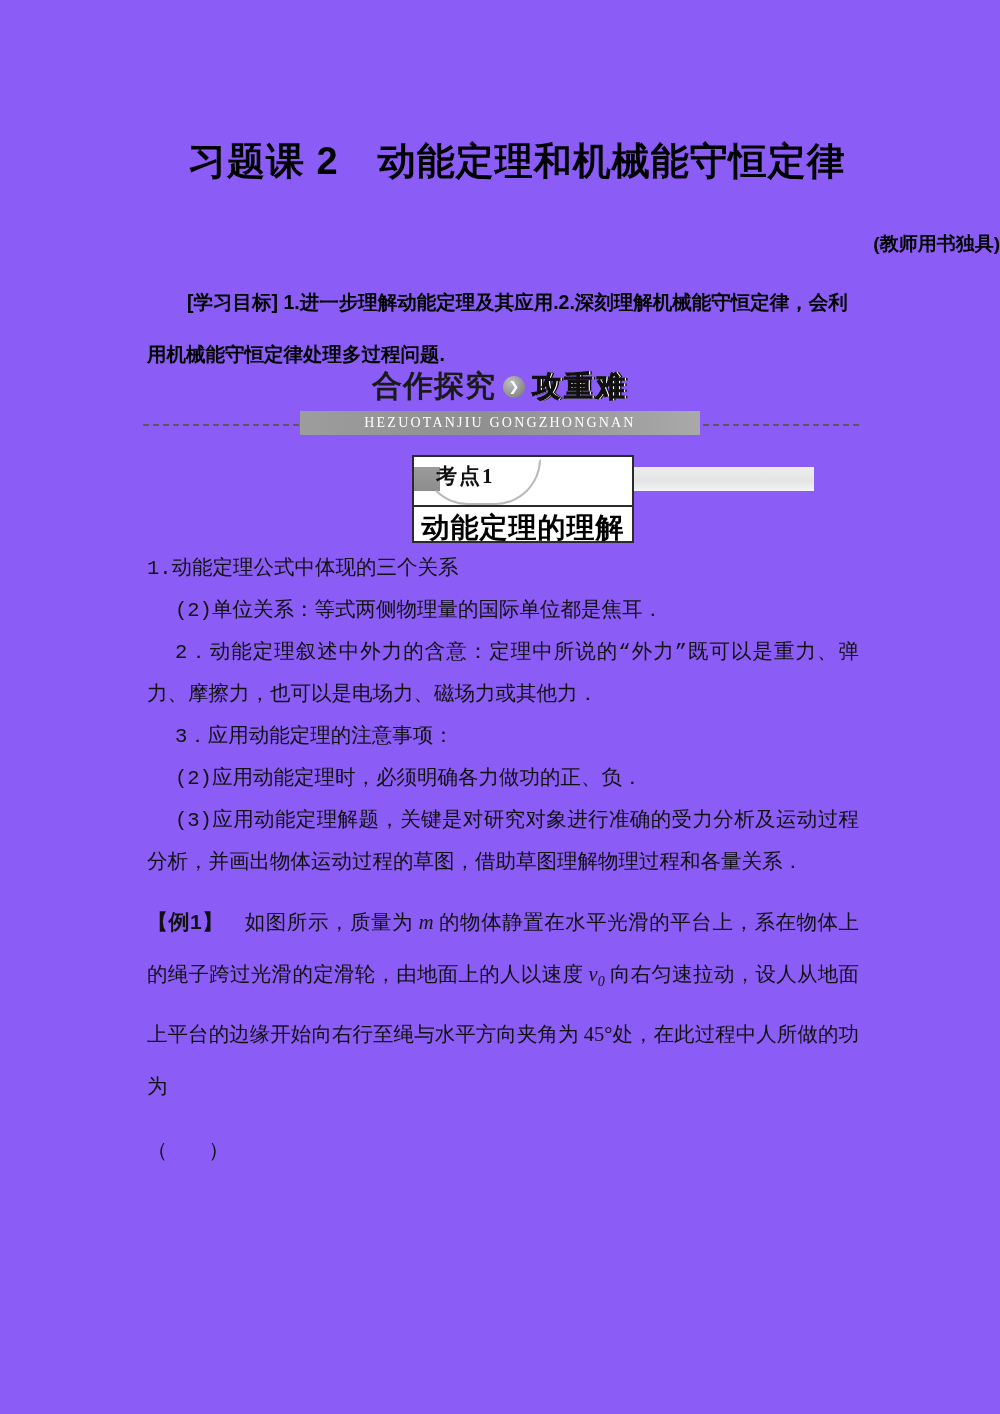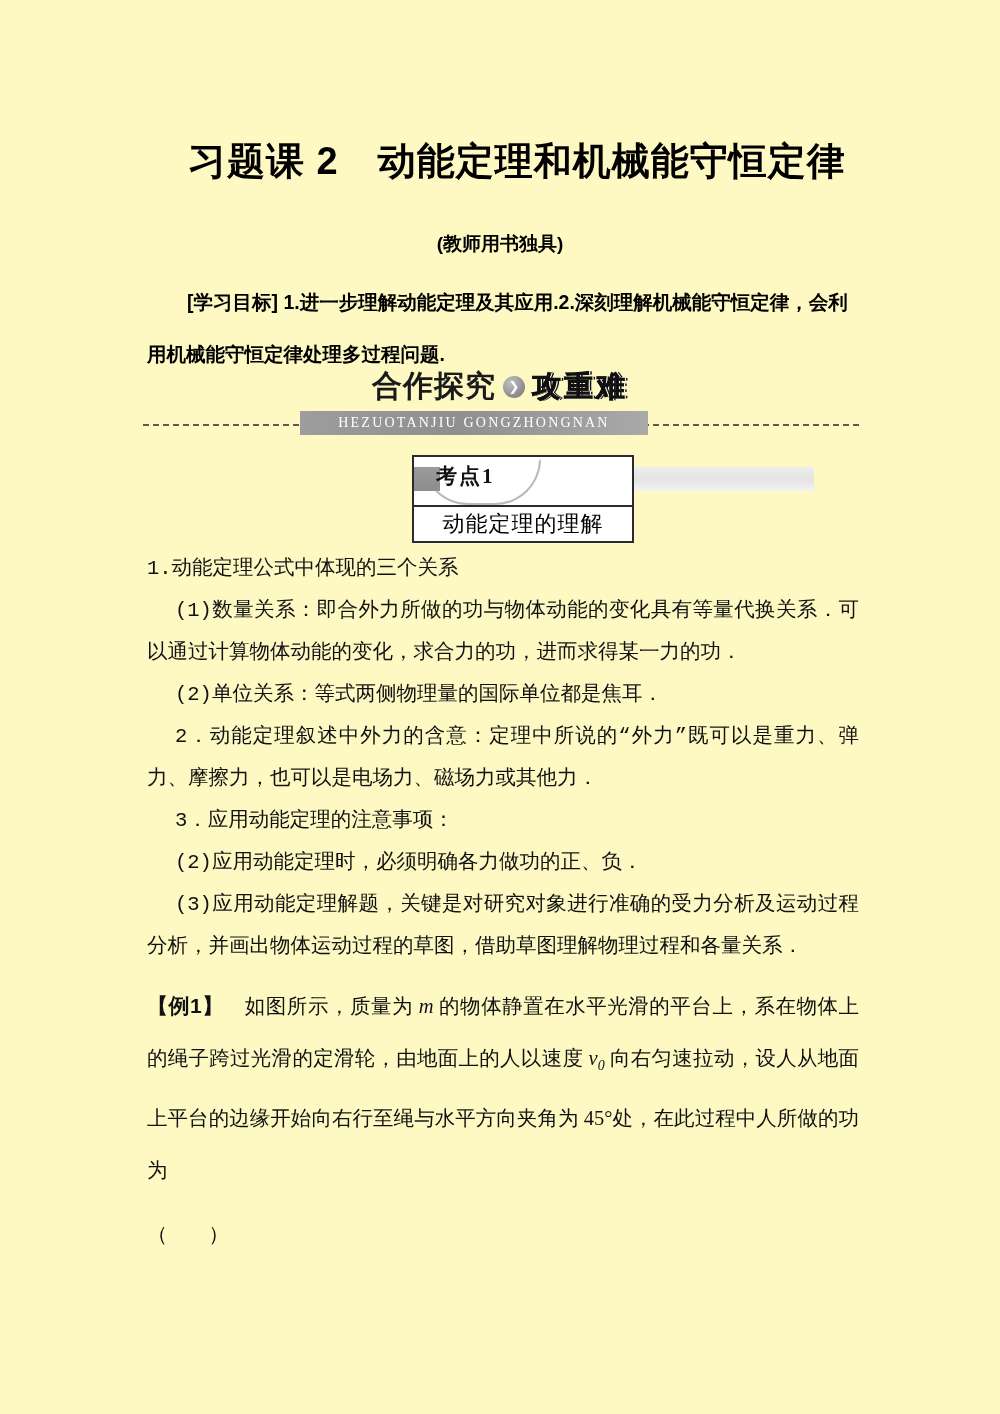--- a/index.html
+++ b/index.html
@@ -13,21 +13,21 @@
     position: relative;
     font-family: "Liberation Serif", "DejaVu Serif", serif;
     color: #111111;
     overflow: hidden;
   }
 
   .page {
     position: relative;
     width: 1000px;
     height: 1414px;
-    background: #fef9c3;
+    background: #8b5cf6;
   }
 
   
   .chapter-title {
     position: absolute;
     left: 188px;
     top: 136px;
     font-family: "Liberation Sans", "DejaVu Sans", sans-serif;
     font-weight: bold;
     font-size: 38px;
@@ -35,21 +35,21 @@
     color: #000;
     white-space: pre;
   }
 
   
   .teacher-note {
     position: absolute;
     left: 0;
     top: 231px;
     width: 1000px;
-    text-align: center;
+    text-align: right;
     font-family: "Liberation Sans", "DejaVu Sans", sans-serif;
     font-weight: bold;
     font-size: 19px;
     color: #000;
   }
 
   
   .objectives {
     position: absolute;
     left: 147px;
@@ -76,21 +76,21 @@
     position: absolute;
     left: 143px;
     top: 58px;
     width: 716px;
     border-top: 2px dashed #5a5a5a;
   }
   .banner-pinyin {
     position: absolute;
     left: 300px;
     top: 45px;
-    width: 348px;
+    width: 400px;
     height: 24px;
     background: linear-gradient(90deg,#9d9d9d 0%, #8f8f8f 45%, #a9a9a9 100%);
     color: #ffffff;
     font-family: "Liberation Serif", "DejaVu Serif", serif;
     font-size: 14px;
     letter-spacing: 2.2px;
     text-align: center;
     line-height: 24px;
     white-space: nowrap;
     overflow: hidden;
@@ -196,22 +196,22 @@
     width: 100%;
     border-top: 2px solid #2b2b2b;
   }
   .kd-name {
     position: absolute;
     left: 0;
     top: 52px;
     width: 100%;
     text-align: center;
     font-family: "Liberation Sans", "DejaVu Sans", sans-serif;
-    font-weight: normal;
-    font-size: 22px;
+    font-weight: bold;
+    font-size: 28px;
     letter-spacing: 1px;
     color: #000;
   }
 
   
   .body-col {
     position: absolute;
     left: 147px;
     top: 548px;
     width: 712px;
@@ -271,21 +271,20 @@
   <div class="kd-box">
     <div class="kd-tab"></div>
     <div class="kd-arc"></div>
     <div class="kd-label">考点1</div>
     <div class="kd-divider"></div>
     <div class="kd-name">动能定理的理解</div>
   </div>
 
   <div class="body-col">
     <p class="p noindent">1.动能定理公式中体现的三个关系</p>
-    <p class="p">(1)数量关系：即合外力所做的功与物体动能的变化具有等量代换关系．可以通过计算物体动能的变化，求合力的功，进而求得某一力的功．</p>
     <p class="p">(2)单位关系：等式两侧物理量的国际单位都是焦耳．</p>
     <p class="p">2．动能定理叙述中外力的含意：定理中所说的“外力”既可以是重力、弹力、摩擦力，也可以是电场力、磁场力或其他力．</p>
     <p class="p">3．应用动能定理的注意事项：</p>
     <p class="p">(2)应用动能定理时，必须明确各力做功的正、负．</p>
     <p class="p">(3)应用动能定理解题，关键是对研究对象进行准确的受力分析及运动过程分析，并画出物体运动过程的草图，借助草图理解物理过程和各量关系．</p>
 
     <p class="p-example"><span class="ex-tag">【例1】</span>　<span>如图所示，质量为 </span><span class="var">m</span><span> 的物体静置在水平光滑的平台上，系在物体上的绳子跨过光滑的定滑轮，由地面上的人以速度 </span><span class="var"><span>v</span><sub>0</sub></span><span> 向右匀速拉动，设人从地面上平台的边缘开始向右行至绳与水平方向夹角为 45°处，在此过程中人所做的功为</span></p>
     <p class="p-example">（　　）</p>
   </div>
 

